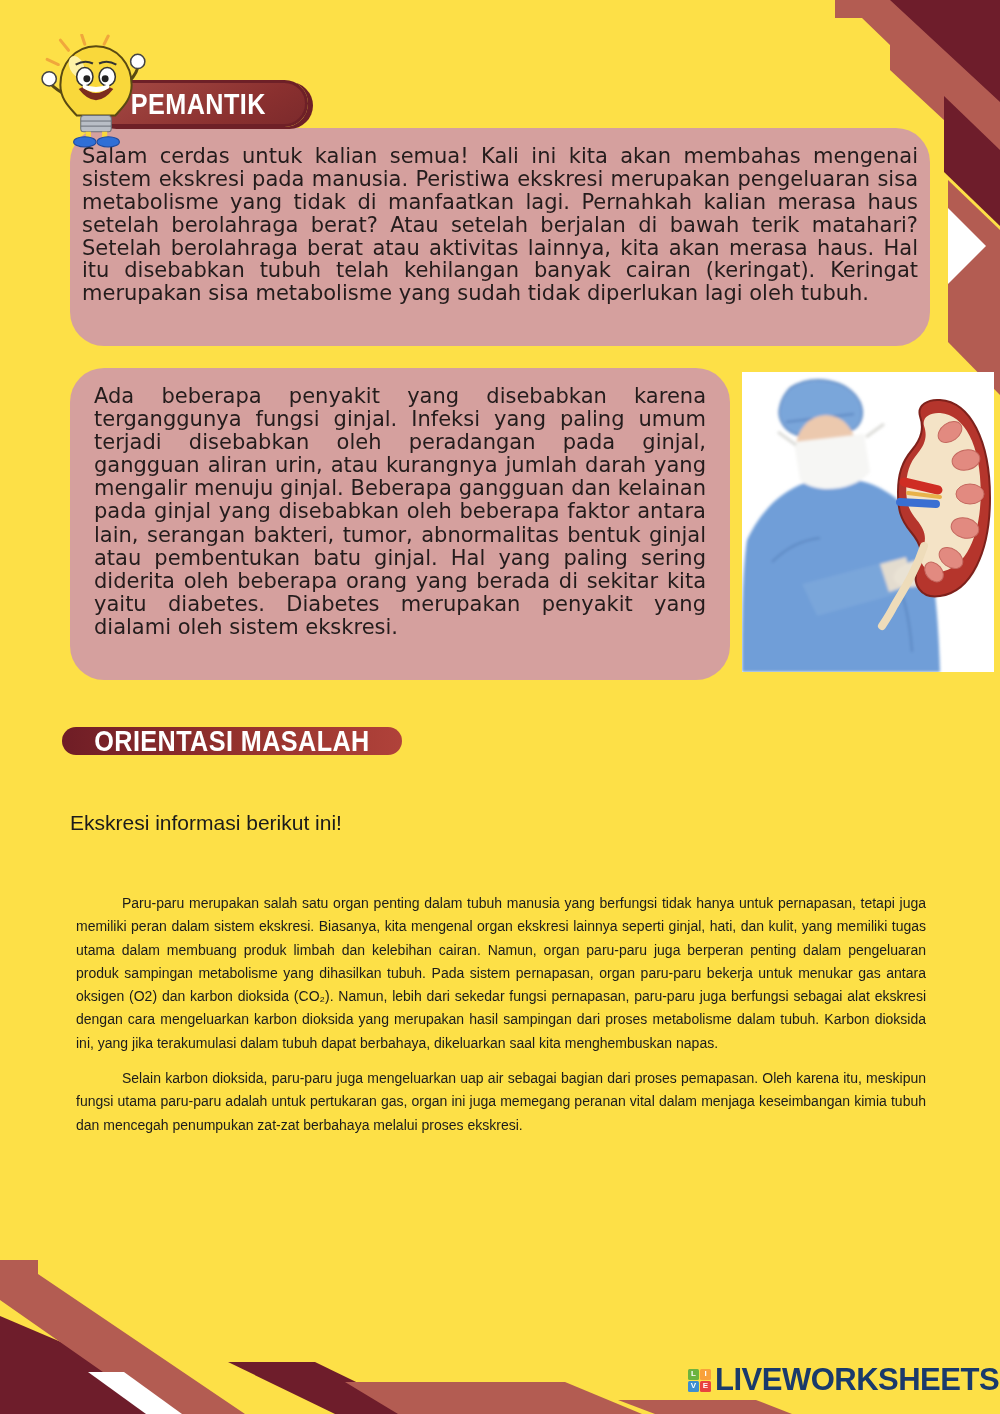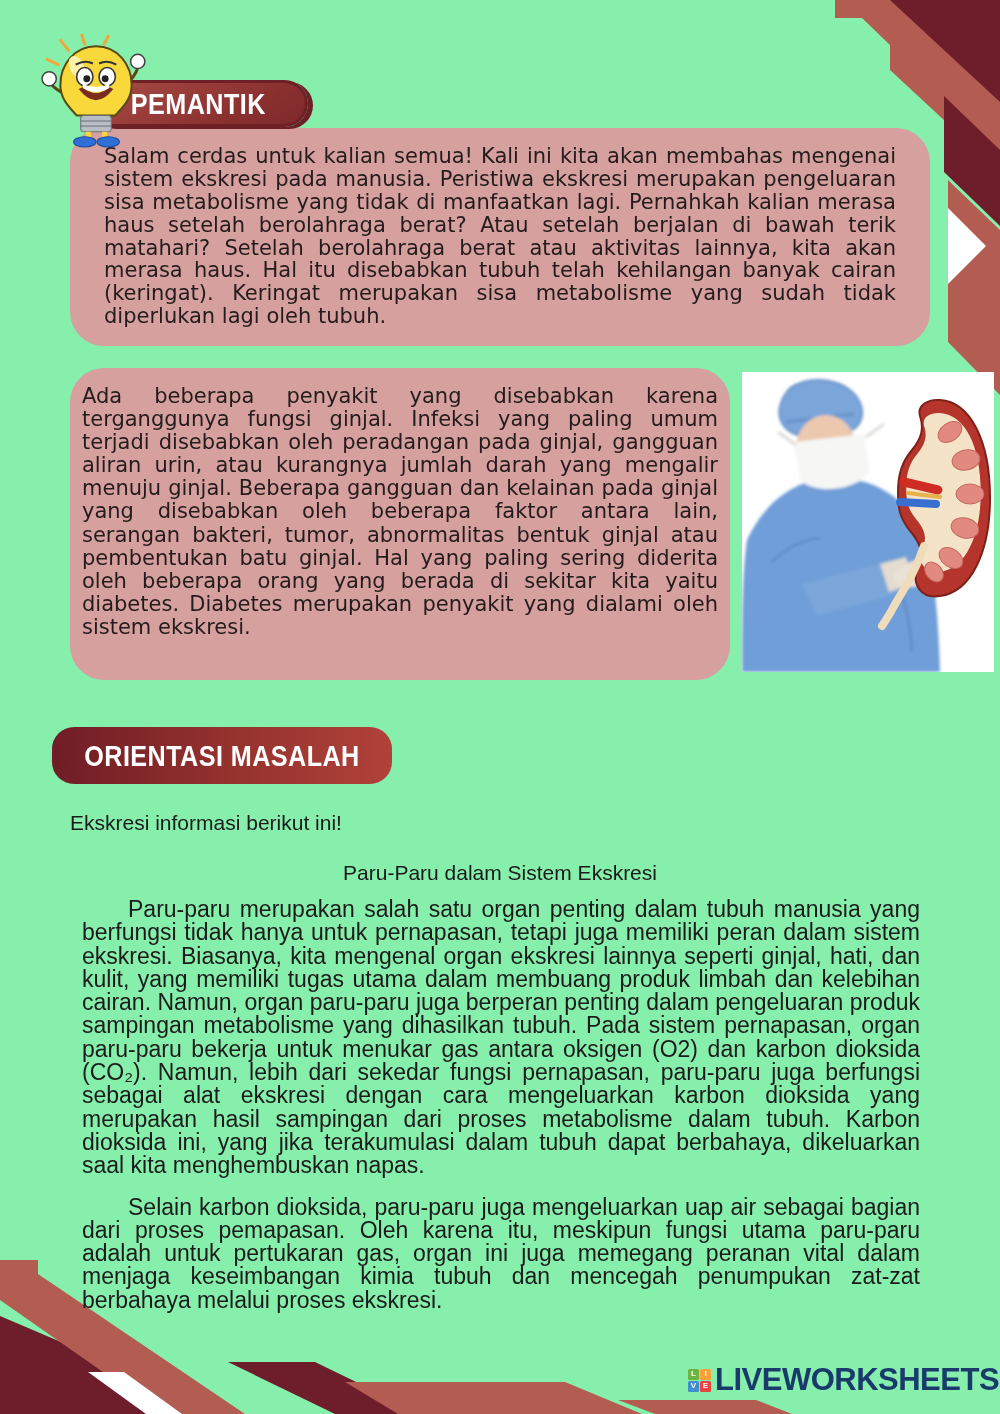--- a/index.html
+++ b/index.html
@@ -1,59 +1,59 @@
 <!DOCTYPE html>
 <html><head>
 <meta charset="utf-8">
 <style>
   html,body{margin:0;padding:0;background:#e9e9e9;}
   #page{
     position:relative;width:1000px;height:1414px;margin:0 auto;
-    background:#86efac;overflow:hidden;
+    background:#fde047;overflow:hidden;
     font-family:"Liberation Sans",sans-serif;
   }
   svg{display:block;}
   
   #ribbon-tr{position:absolute;top:0;right:0;width:260px;height:440px;z-index:0;}
   #ribbon-bl{position:absolute;left:0;bottom:0;width:800px;height:160px;z-index:0;}
   
   #mascot{position:absolute;left:40px;top:34px;width:112px;height:114px;z-index:3;}
   
   .badge{
     position:absolute;display:flex;align-items:center;justify-content:center;
     color:#fff;font-weight:bold;z-index:2;
   }
   .badge .badge-text{display:inline-block;transform:scaleX(.84);white-space:nowrap;letter-spacing:.5px;}
   #badge-pemantik{
     left:88px;top:80px;width:214px;height:41px;border-radius:24px;
     background:linear-gradient(150deg,#a84c46 0%,#8a302f 70%,#7c2a2c 100%);
     border:3px solid #6e2027;box-shadow:5px 2px 0 #6e2027;font-size:30px;
   }
   #badge-orientasi{
-    left:52px;top:727px;width:340px;height:57px;border-radius:22px;
+    left:62px;top:727px;width:340px;height:28px;border-radius:22px;
     background:linear-gradient(90deg,#6f1d26 0%,#96332e 55%,#b0423a 100%);
     font-size:30px;
   }
   
   .pinkbox{
     position:absolute;box-sizing:border-box;background:#d5a09e;border-radius:34px;
     color:#241c1c;text-align:justify;overflow:hidden;z-index:1;
     font-family:"DejaVu Sans",sans-serif;
   }
   .pinkbox p{margin:0;}
-  #intro-box{left:70px;top:128px;width:860px;height:218px;padding:17px 34px;font-size:21px;line-height:1.09;}
-  #disease-box{left:70px;top:368px;width:660px;height:312px;padding:17px 12px;font-size:21px;line-height:1.10;}
+  #intro-box{left:70px;top:128px;width:860px;height:218px;padding:17px 12px;font-size:21px;line-height:1.09;}
+  #disease-box{left:70px;top:368px;width:660px;height:312px;padding:17px 24px;font-size:21px;line-height:1.10;}
   
   #photo{position:absolute;left:742px;top:372px;width:252px;height:300px;z-index:1;background:#fff;}
   
   #instruction{position:absolute;left:70px;top:790px;font-size:21px;color:#1b1b1b;z-index:1;}
   #article-title{position:absolute;left:0;top:840px;width:1000px;text-align:center;font-size:21px;color:#1b1b1b;z-index:1;}
   #article-body{position:absolute;left:64px;top:880px;width:874px;z-index:1;}
   #article-body p{
-    margin:18px;text-align:justify;font-size:23px;line-height:23.3px;color:#1b1b1b;
+    margin:12px;text-align:justify;font-size:14px;line-height:23.3px;color:#1b1b1b;
     text-indent:46px;
   }
   
   #logo{position:absolute;left:688px;top:1362px;display:flex;align-items:center;z-index:2;}
   .logo-grid{display:grid;grid-template-columns:11px 11px;grid-auto-rows:11px;gap:1px;margin-right:4px;}
   .logo-sq{color:#fff;font-size:8px;font-weight:bold;display:flex;align-items:center;justify-content:center;border-radius:1.5px;line-height:1;}
   .sq-0{background:#6cb33f;}
   .sq-1{background:#f9a13a;}
   .sq-2{background:#3e8ed0;}
   .sq-3{background:#e8433f;}
@@ -164,21 +164,20 @@
       <path d="M14,93 L46,97" stroke="#e8b24a" stroke-width="4" stroke-linecap="round"></path>
       <path d="M30,146 C22,170 12,186 0,206 C-4,214 -8,220 -12,226" stroke="#eedcba" stroke-width="8" fill="none" stroke-linecap="round"></path>
     </g>
   </svg>
 
   <div id="badge-orientasi" class="badge">
     <span class="badge-text">ORIENTASI MASALAH</span>
   </div>
 
   <p id="instruction">Ekskresi informasi berikut ini!</p>
-  <p id="article-title">Paru-Paru dalam Sistem Ekskresi</p>
 
   <div id="article-body">
     <p>Paru-paru merupakan salah satu organ penting dalam tubuh manusia yang berfungsi tidak hanya untuk pernapasan, tetapi juga memiliki peran dalam sistem ekskresi. Biasanya, kita mengenal organ ekskresi lainnya seperti ginjal, hati, dan kulit, yang memiliki tugas utama dalam membuang produk limbah dan kelebihan cairan. Namun, organ paru-paru juga berperan penting dalam pengeluaran produk sampingan metabolisme yang dihasilkan tubuh. Pada sistem pernapasan, organ paru-paru bekerja untuk menukar gas antara oksigen (O2) dan karbon dioksida (CO₂). Namun, lebih dari sekedar fungsi pernapasan, paru-paru juga berfungsi sebagai alat ekskresi dengan cara mengeluarkan karbon dioksida yang merupakan hasil sampingan dari proses metabolisme dalam tubuh. Karbon dioksida ini, yang jika terakumulasi dalam tubuh dapat berbahaya, dikeluarkan saal kita menghembuskan napas.</p>
     <p>Selain karbon dioksida, paru-paru juga mengeluarkan uap air sebagai bagian dari proses pemapasan. Oleh karena itu, meskipun fungsi utama paru-paru adalah untuk pertukaran gas, organ ini juga memegang peranan vital dalam menjaga keseimbangan kimia tubuh dan mencegah penumpukan zat-zat berbahaya melalui proses ekskresi.</p>
   </div>
 
   <div id="logo">
     <div class="logo-grid">
       <span class="logo-sq sq-0">L</span>
       <span class="logo-sq sq-1">I</span>

